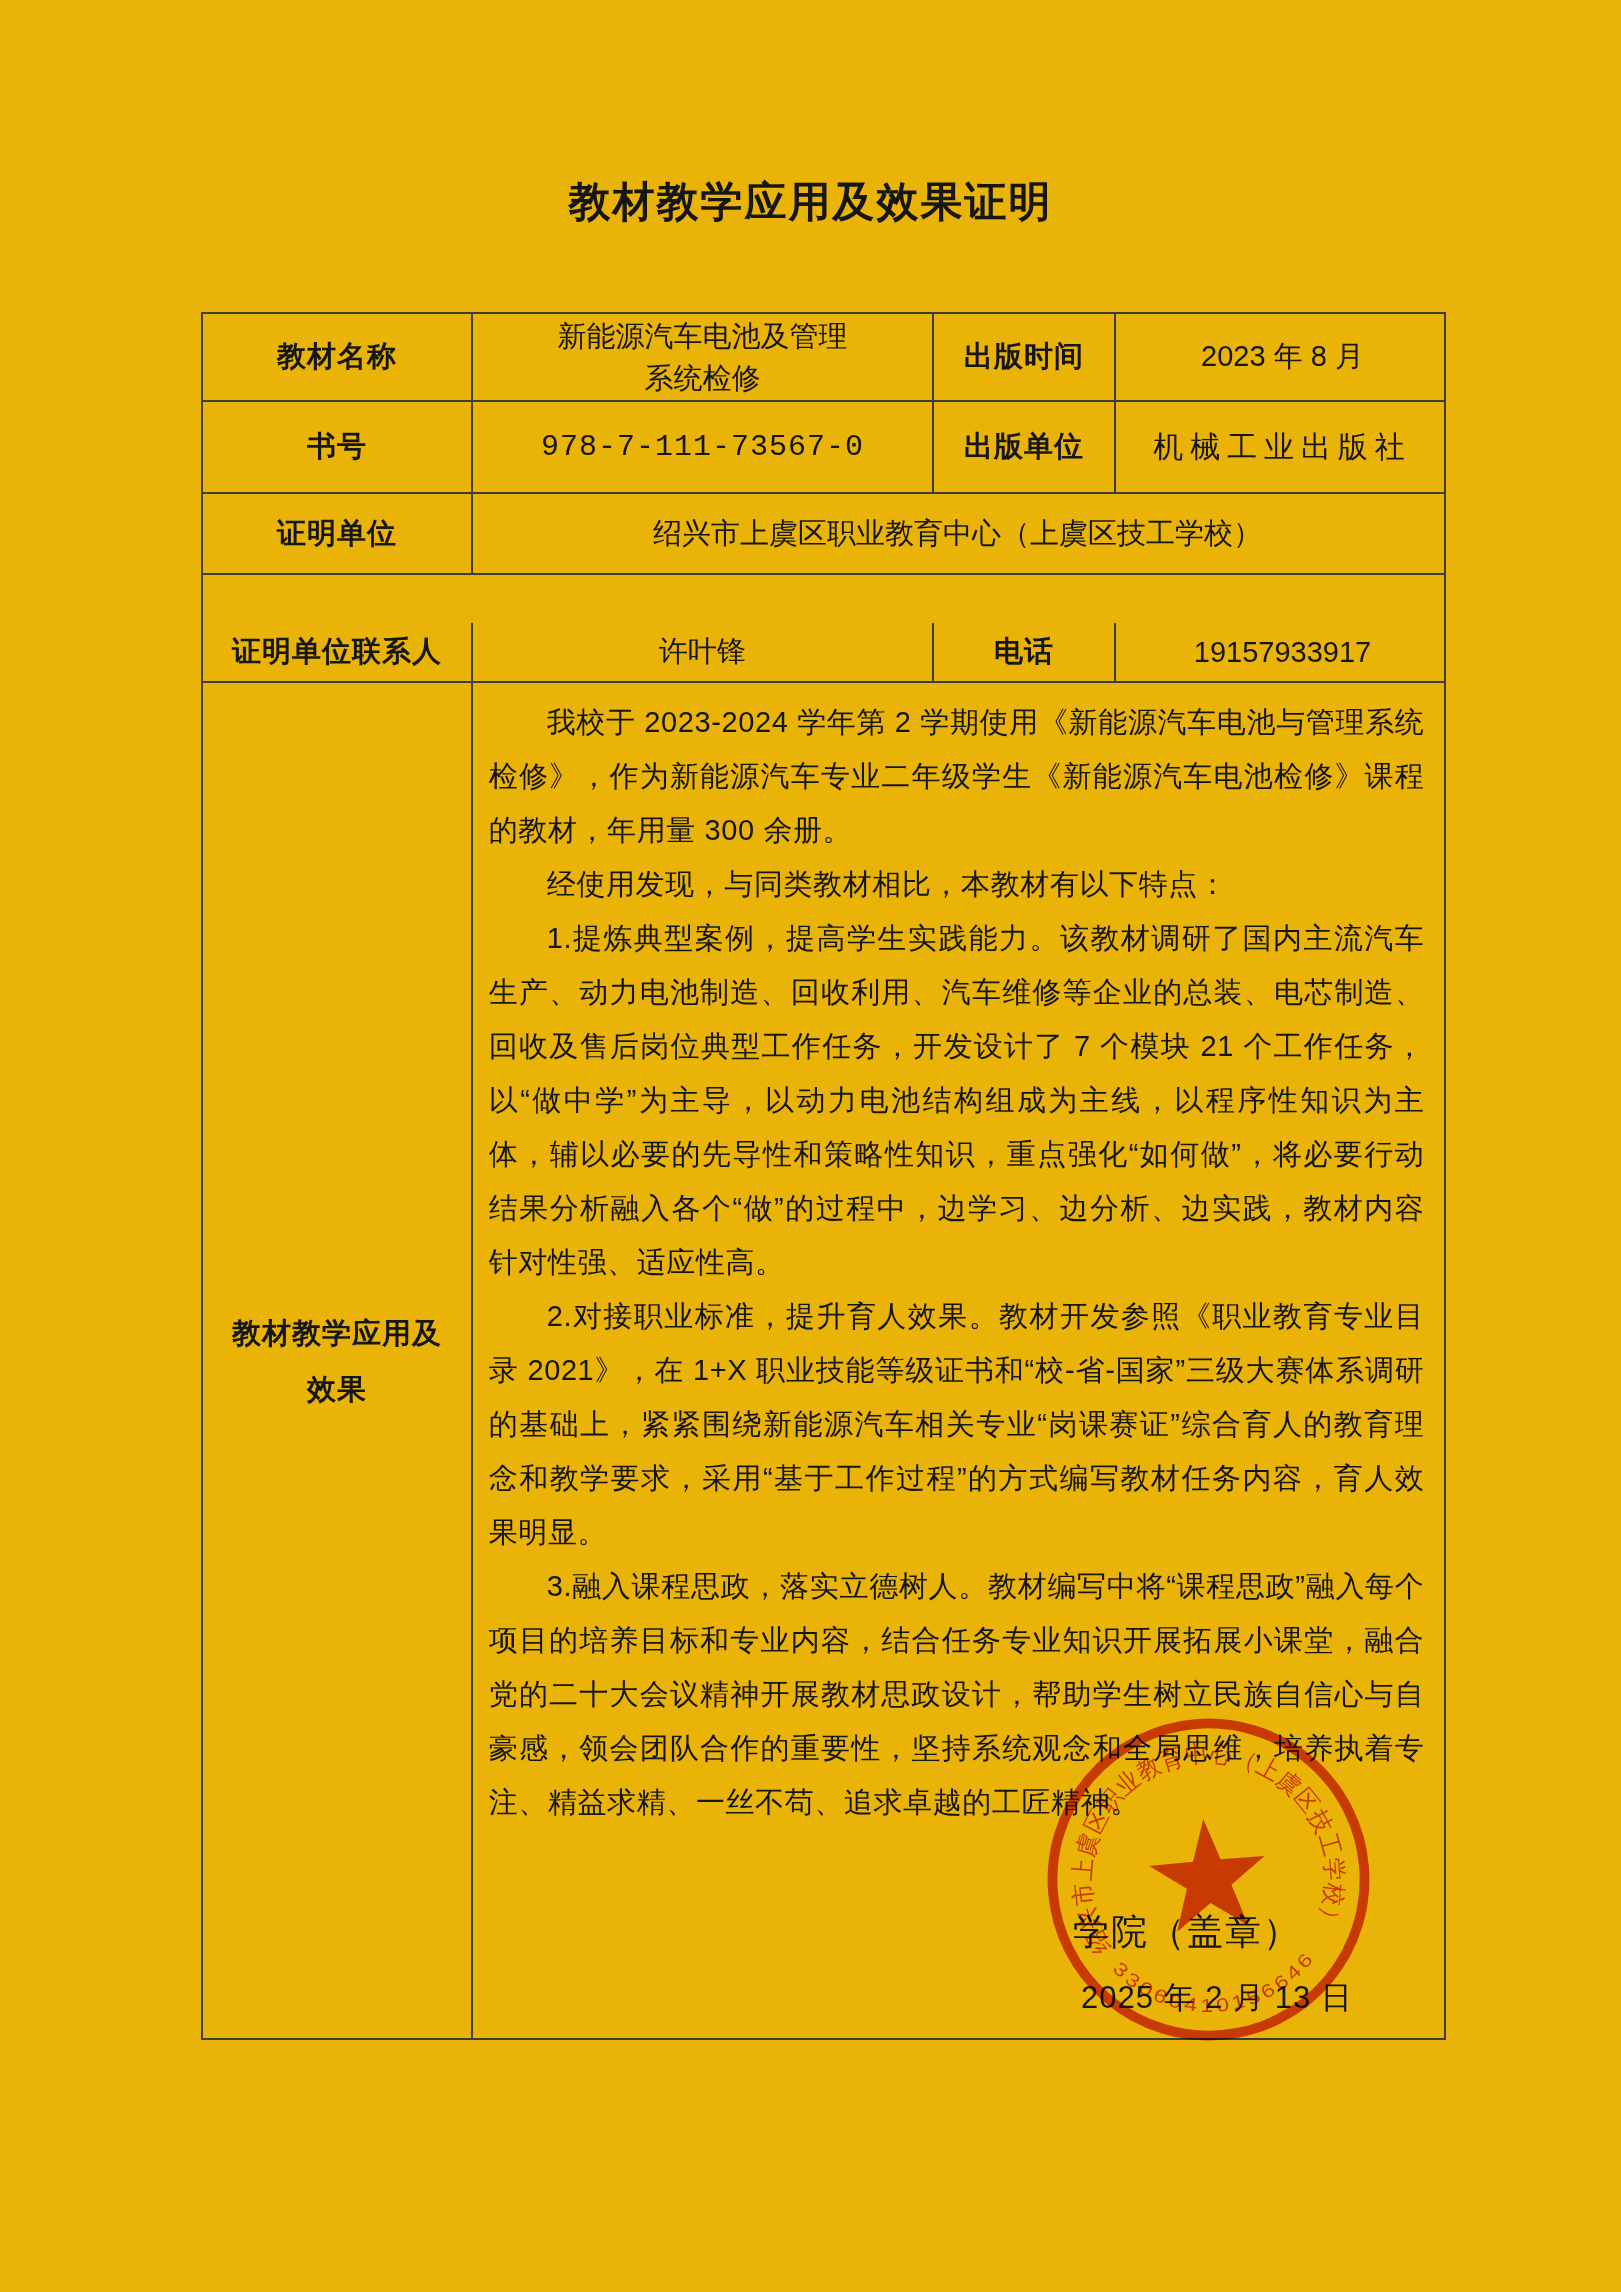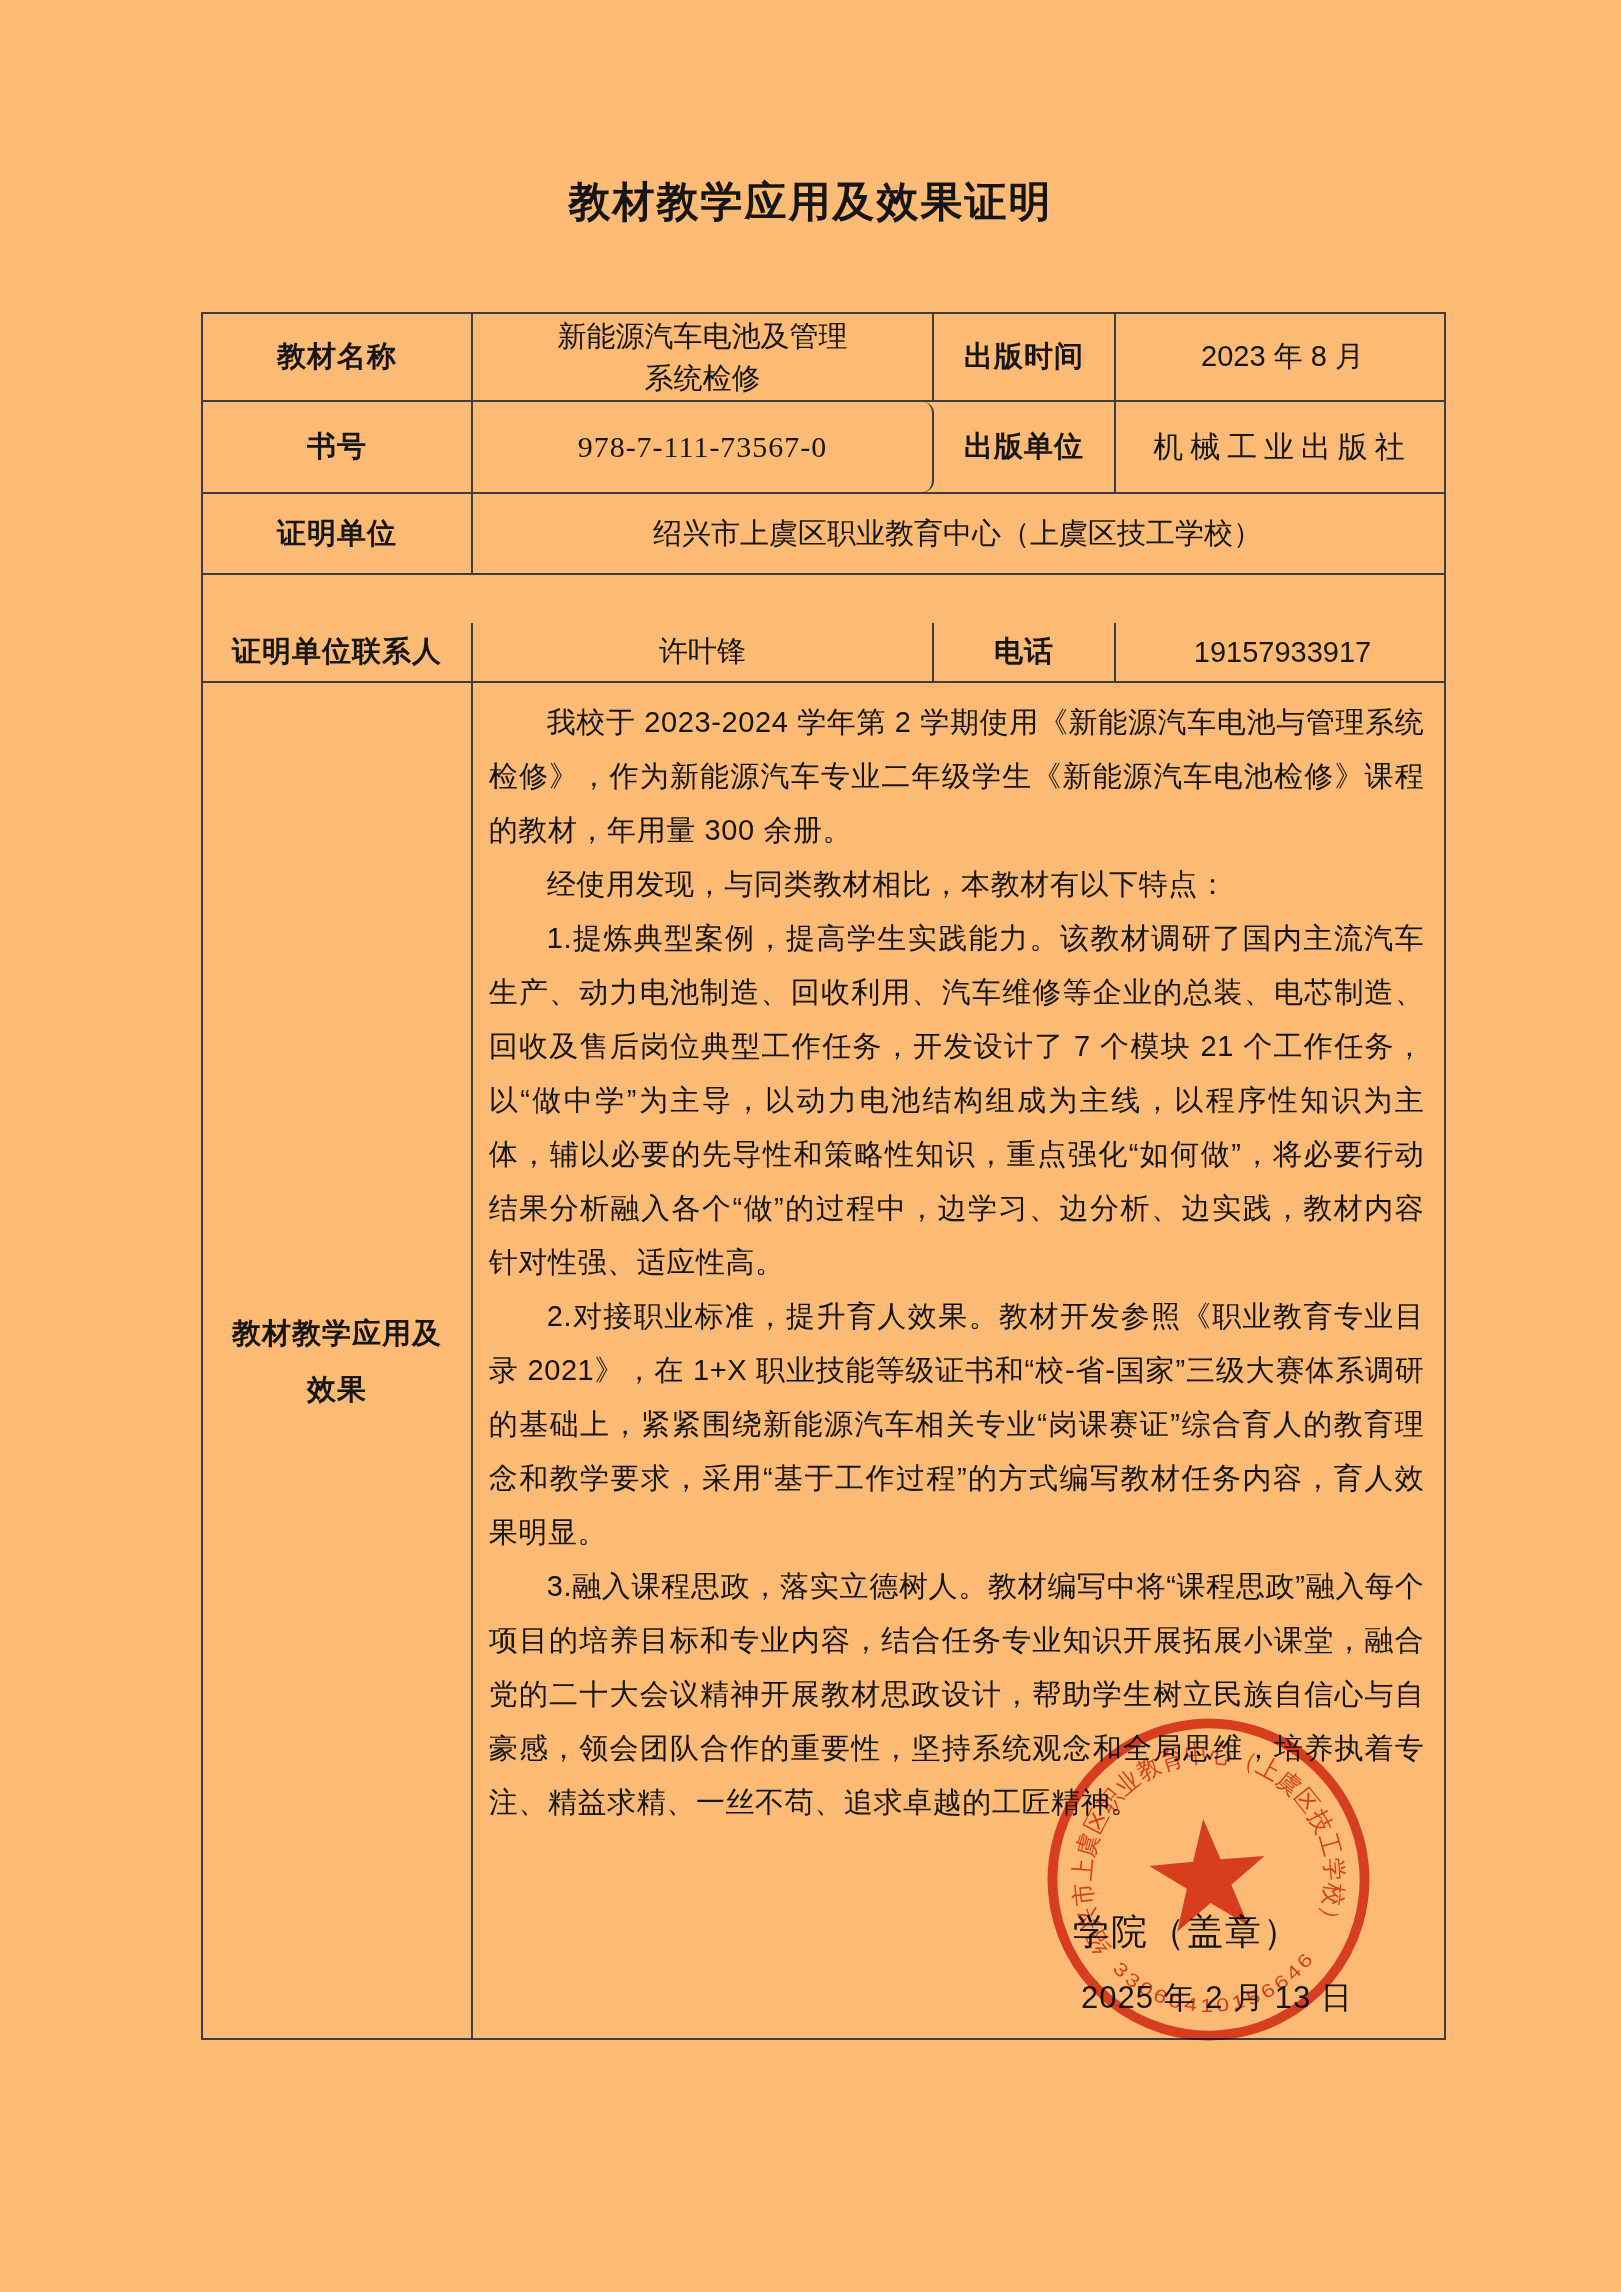--- a/index.html
+++ b/index.html
@@ -1,20 +1,20 @@
 <!DOCTYPE html>
 <html><head>
 <meta charset="utf-8">
 <style>
   * { margin:0; padding:0; box-sizing:border-box; }
   html,body { background:#ffffff; }
   .page {
     position:relative;
     width:1621px; height:2293px;
-    background:#fdba74;
+    background:#eab308;
     font-family:"Liberation Sans", sans-serif;
     color:#161616;
     overflow:hidden;
   }
   .doc-title {
     position:absolute; left:0; top:174px; width:100%;
     text-align:center;
     font-size:42px; font-weight:700; letter-spacing:2px;
   }
   .cert-table {
@@ -36,21 +36,21 @@
   }
   .cell:last-child { border-right:none; }
   .c1 { width:270px; }
   .c2 { width:461px; }
   .c3 { width:182px; }
   .c4 { width:326px;padding-left:7px; }
   .cspan { width:969px; }
   .lbl { font-weight:700; font-size:29px; letter-spacing:1px; }
   .val { font-size:29px; }
   .two-line { line-height:42px; }
-  .serif { font-family:Liberation Serif, serif;border-radius:11px; }
+  .serif { font-family:Liberation Mono, monospace; }
   .isbn { font-size:30px; letter-spacing:1px; }
   .publisher { font-size:30px; letter-spacing:6.9px; }
   .effect-label { line-height:56px; }
   .effect-cell {
     position:relative;
     display:block;
     width:969px;
     padding:11.8px 17.6px 0 15.7px;
     text-align:left;
   }

